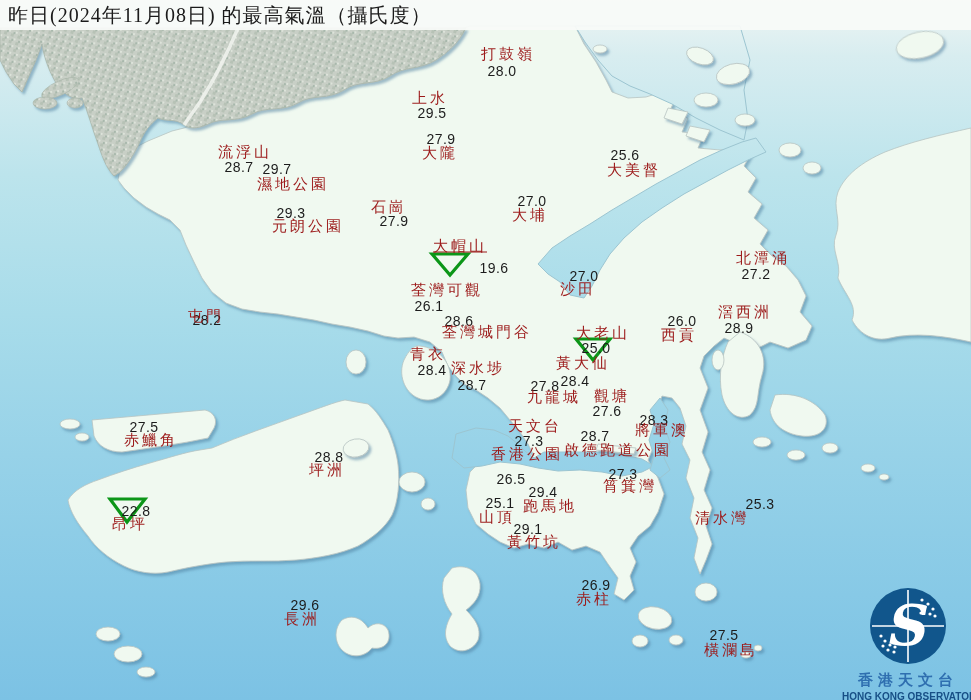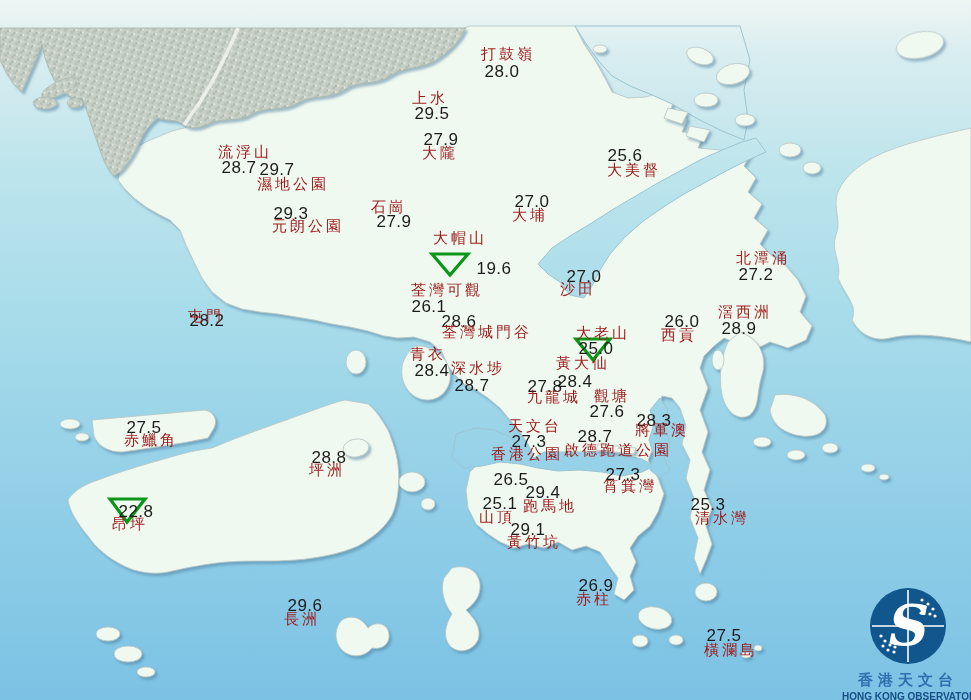--- a/index.html
+++ b/index.html
@@ -20,21 +20,21 @@
   .station{display:contents;}
   .sname{
     position:absolute;transform:translate(-50%,-50%);
     font-family:"Liberation Serif","DejaVu Serif",serif;
     font-size:15px;letter-spacing:3px;line-height:1;
     color:var(--station_name,#9c1a1a);white-space:nowrap;
   }
   .sval{
     position:absolute;transform:translate(-50%,-50%);
     font-family:"Liberation Sans","DejaVu Sans",sans-serif;
-    font-size:17px;letter-spacing:.5px;line-height:1;
+    font-size:14px;letter-spacing:.5px;line-height:1;
     color:var(--station_value,#1c1c1c);white-space:nowrap;
   }
   .tri{position:absolute;overflow:visible;}
   .tri polygon{fill:none;stroke:var(--triangle,#0c9618);stroke-width:3.2;}
   .logo{
     position:absolute;left:842px;top:586px;width:132px;z-index:2;
     text-align:center;line-height:1;
   }
   .logo .zh{
     margin-top:4px;font-family:"Liberation Serif","DejaVu Serif",serif;
@@ -173,20 +173,21 @@
       <ellipse cx="146" cy="672" rx="9" ry="5"></ellipse>
       <ellipse cx="655" cy="618" rx="17" ry="11" transform="rotate(12 655 618)"></ellipse>
       <ellipse cx="640" cy="641" rx="8" ry="6"></ellipse>
       <ellipse cx="676" cy="640" rx="7" ry="5"></ellipse>
       <ellipse cx="706" cy="592" rx="11" ry="9"></ellipse>
       <ellipse cx="746" cy="655" rx="5" ry="3"></ellipse>
       <ellipse cx="758" cy="648" rx="4" ry="3"></ellipse>
     </g>
   </svg>
 
+  <div class="titlebar">昨日(2024年11月08日) 的最高氣溫（攝氏度）</div>
 
   <div id="stations">
     <div class="station">
       
       <span class="sval" style="left: 502px; top: 71px;">28.0</span>
       <span class="sname" style="left: 508px; top: 54px;">打鼓嶺</span>
     </div>
   
     <div class="station">
       
@@ -246,21 +247,21 @@
       
       <span class="sval" style="left: 756px; top: 274px;">27.2</span>
       <span class="sname" style="left: 763px; top: 258px;">北潭涌</span>
     </div>
   
     <div class="station">
       <svg class="tri" width="44" height="30" style="left: 428px; top: 250px;">
         <polygon points="4,4 40,4 22,25"></polygon>
       </svg>
       <span class="sval" style="left: 452px; top: 268px; margin-left: 42px;">19.6</span>
-      <span class="sname" style="left: 460px; top: 238px;">大帽山</span>
+      <span class="sname" style="left: 460px; top: 246px; text-decoration: underline;">大帽山</span>
     </div>
   
     <div class="station">
       
       <span class="sval" style="left: 429px; top: 306px;">26.1</span>
       <span class="sname" style="left: 447px; top: 290px;">荃灣可觀</span>
     </div>
   
     <div class="station">
       
@@ -367,21 +368,21 @@
     </div>
   
     <div class="station">
       
       <span class="sval" style="left: 528px; top: 529px;">29.1</span>
       <span class="sname" style="left: 534px; top: 542px;">黃竹坑</span>
     </div>
   
     <div class="station">
       
-      <span class="sval" style="left: 708px; top: 504px;">25.3</span>
+      <span class="sval" style="left: 760px; top: 504px;">25.3</span>
       <span class="sname" style="left: 722px; top: 518px;">清水灣</span>
     </div>
   
     <div class="station">
       
       <span class="sval" style="left: 144px; top: 427px;">27.5</span>
       <span class="sname" style="left: 151px; top: 440px;">赤鱲角</span>
     </div>
   
     <div class="station">

